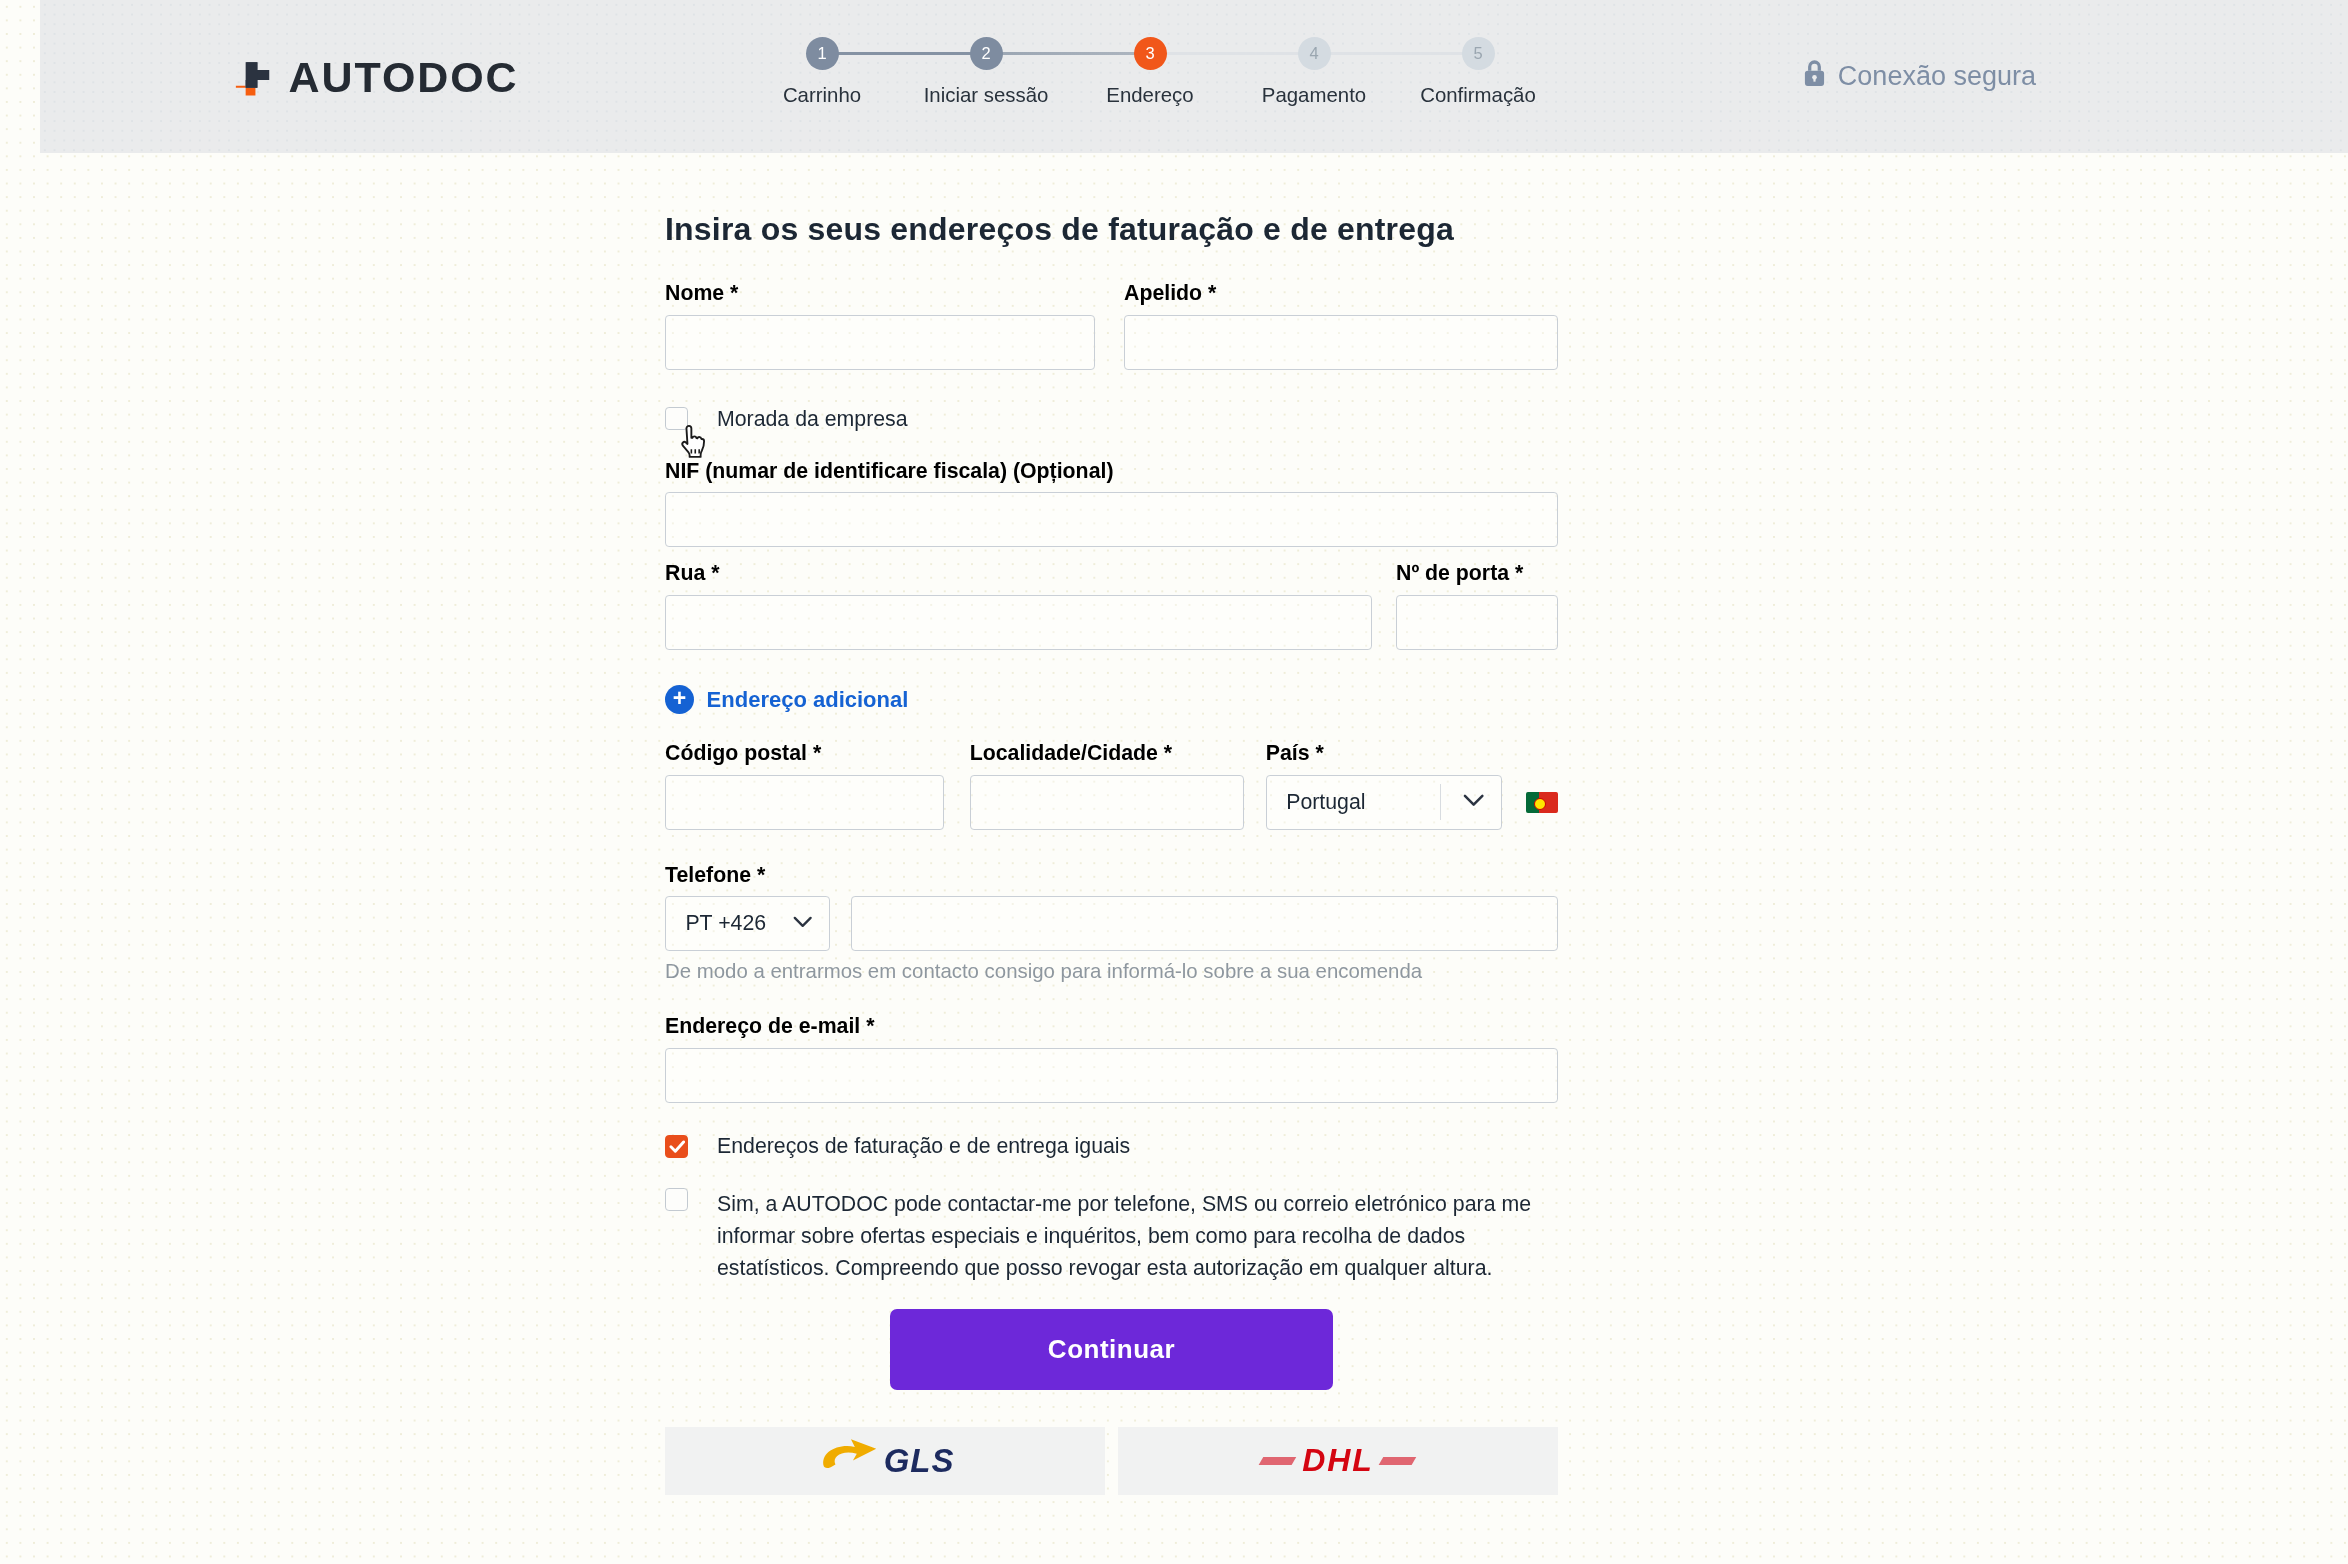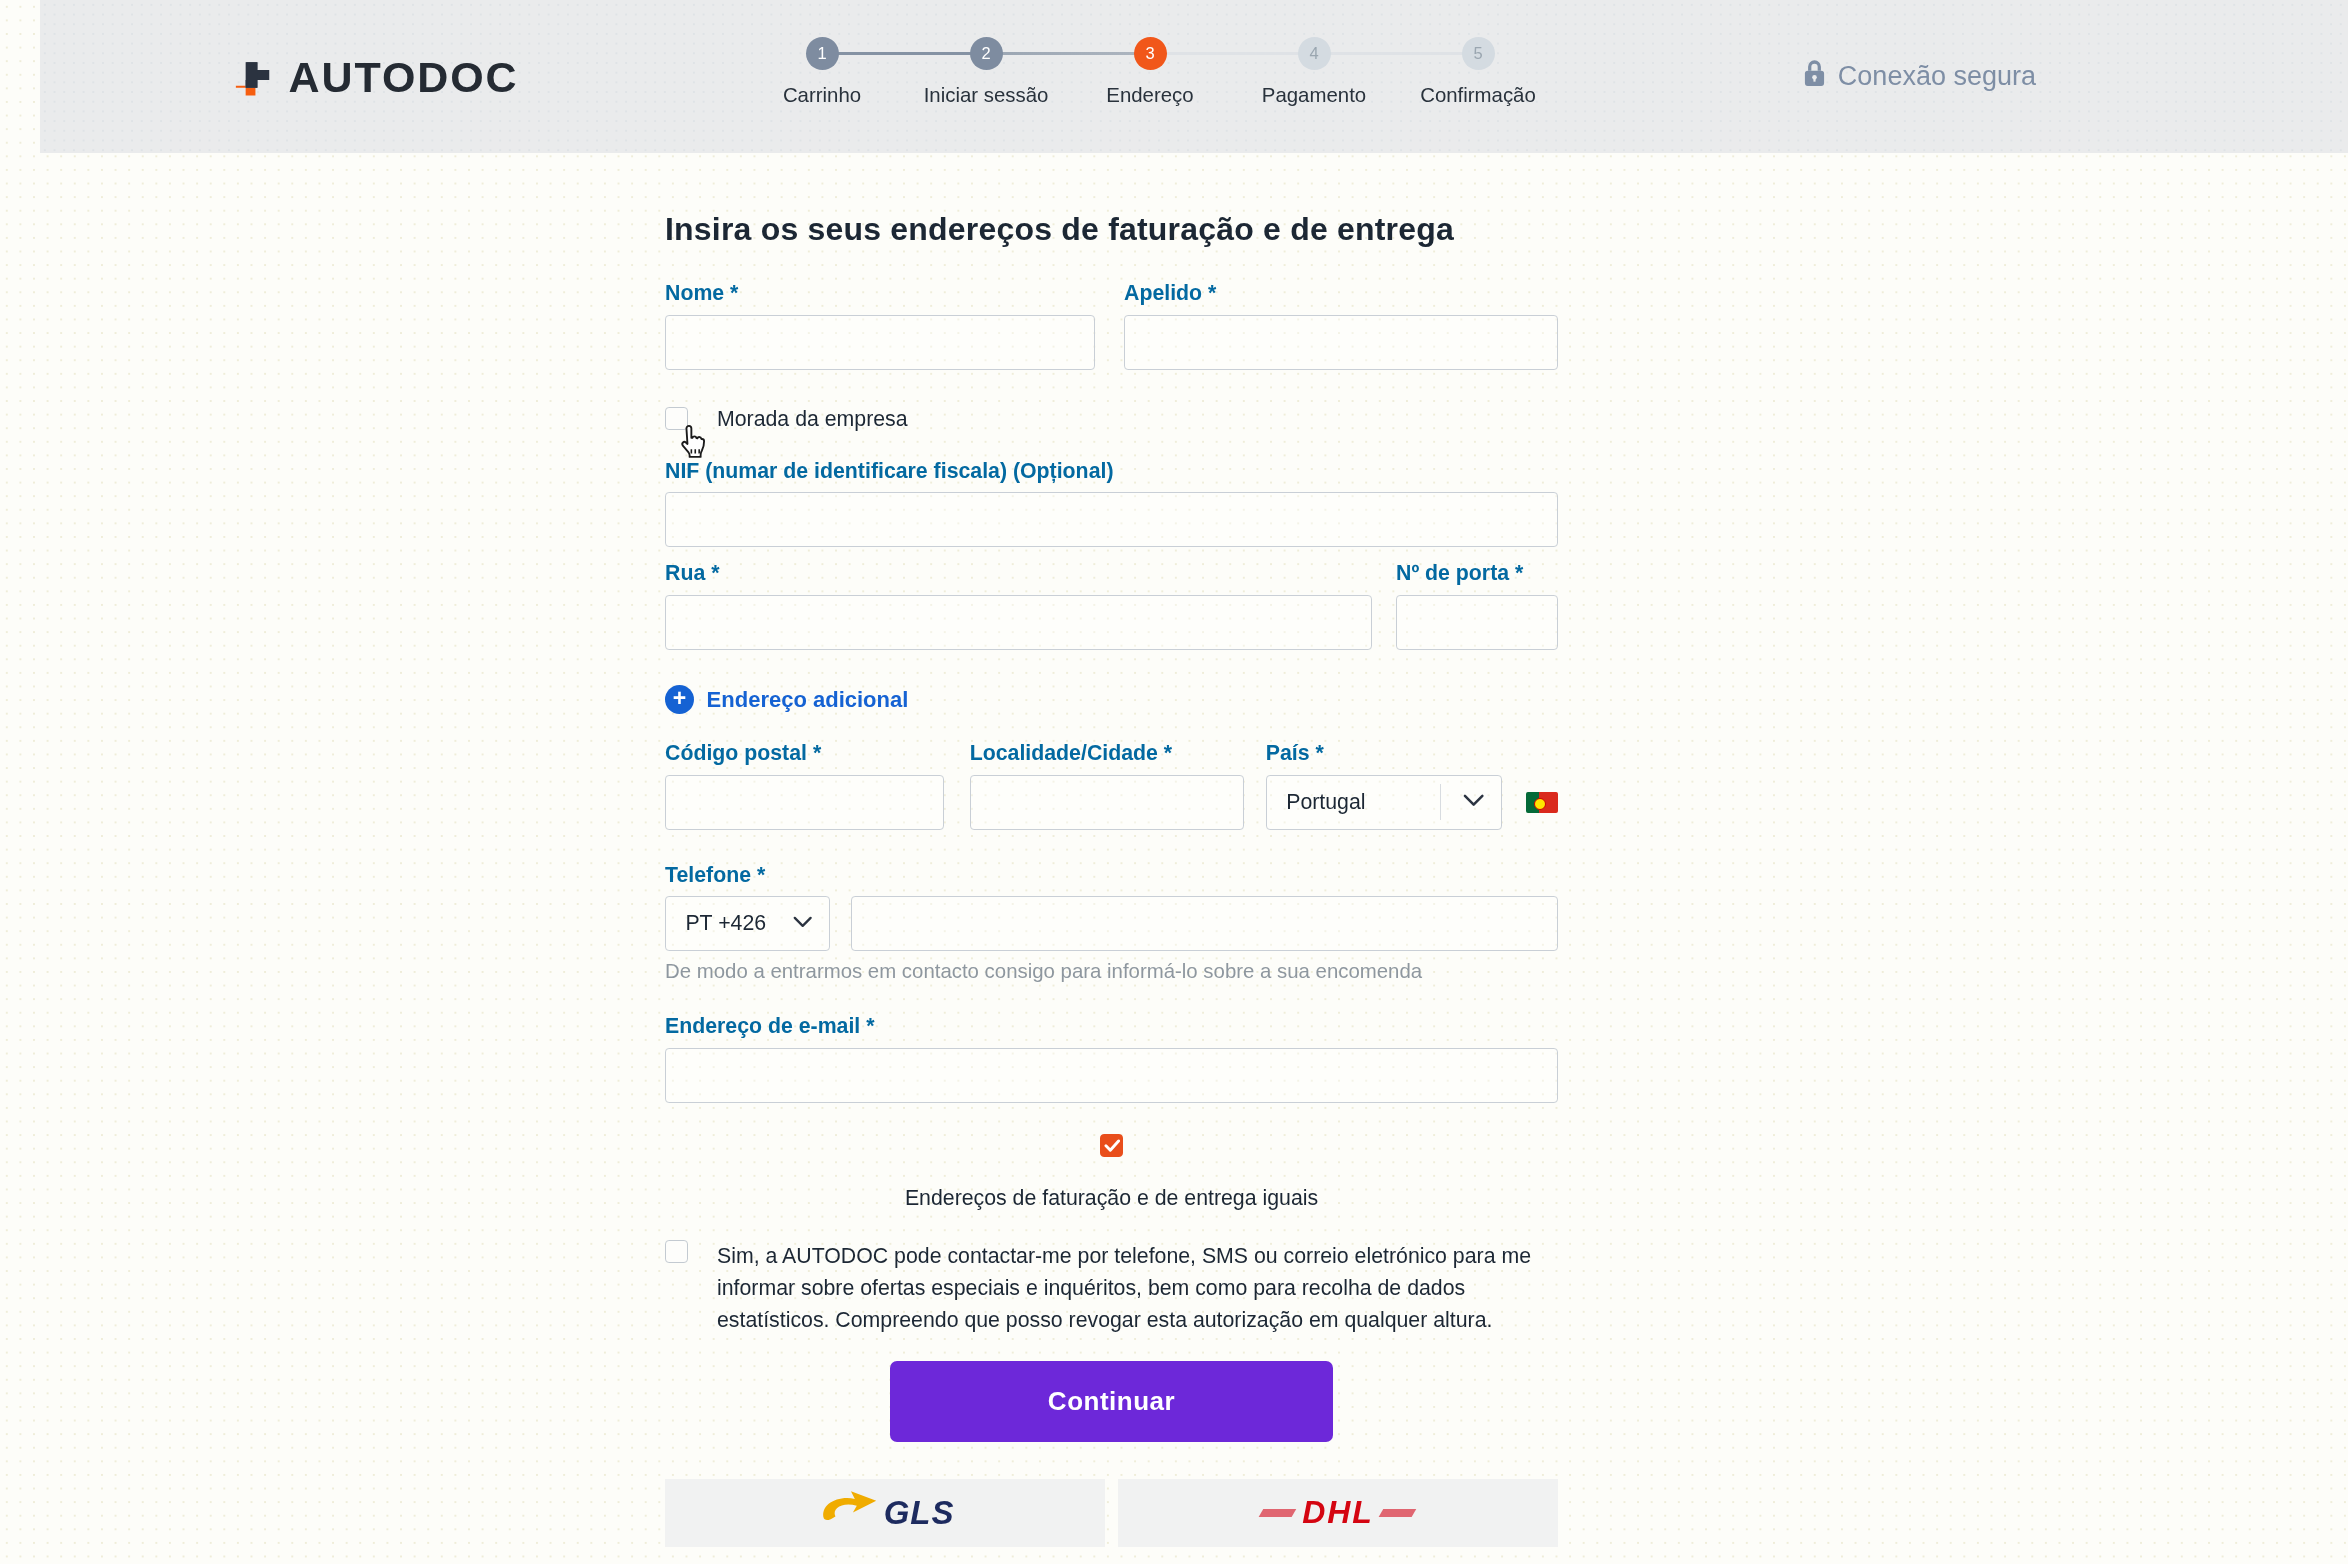--- a/index.html
+++ b/index.html
@@ -53,21 +53,21 @@
   .secure {
     position: absolute; right: 312px; top: 50%; transform: translateY(-50%);
     display: flex; align-items: center; gap: 11.6px;
     color: #7e8ea5; font-size: 27px; justify-content: space-between;
   }
 
   
   .main { width: 893px; margin-left: 665px; }
   .page-title { padding-top: 58px; font-size: 32px; font-weight: 600; color: #1c2734; letter-spacing: 0.2px; }
 
-  .field-label { display: block; font-size: 21.3px; font-weight: 700; color: #0369a1; margin-bottom: 8.7px; }
+  .field-label { display: block; font-size: 21.3px; font-weight: 700; color: #000000; margin-bottom: 8.7px; }
   .text-input {
     display: block; width: 100%; height: 55px;
     border: 1px solid #c9cfd6; border-radius: 3.9px;
     background: rgba(255,255,255,0.35);
     font-size: 21.3px; color: #1c2734; padding: 0 15.5px; outline: none;
   }
   .row { display: flex; }
   .row-names { margin-top: 33px; gap: 29px; }
   .col-name { width: 430px; } .col-lastname { width: 434px; }
 
@@ -120,21 +120,21 @@
   }
 
   .phone-block { margin-top: 33px; }
   .phone-row { gap: 21.3px; }
   .phone-prefix { width: 165px; }
   .phone-input-wrap { flex: 1; }
   .helper-text { margin-top: 8.7px; font-size: 20.4px; color: #8e979f; }
 
   .email-block { margin-top: 31px; }
 
-  .same-row { margin-top: 31px; align-items: center; flex-direction: column; }
+  .same-row { margin-top: 31px; align-items: center; }
   .consent-row { margin-top: 29px; }
   .consent-text { width: 854px; font-size: 21.3px; color: #1c2734; line-height: 32px; }
 
   .continue-btn {
     display: block; margin: 25px auto 0; width: 443px; height: 81px;
     background: #6d28d9; border: none; border-radius: 7px;
     color: #fff; font-family: "Liberation Sans", sans-serif;
     font-size: 26px; font-weight: 700; letter-spacing: 0.5px; cursor: pointer;
   }
 

